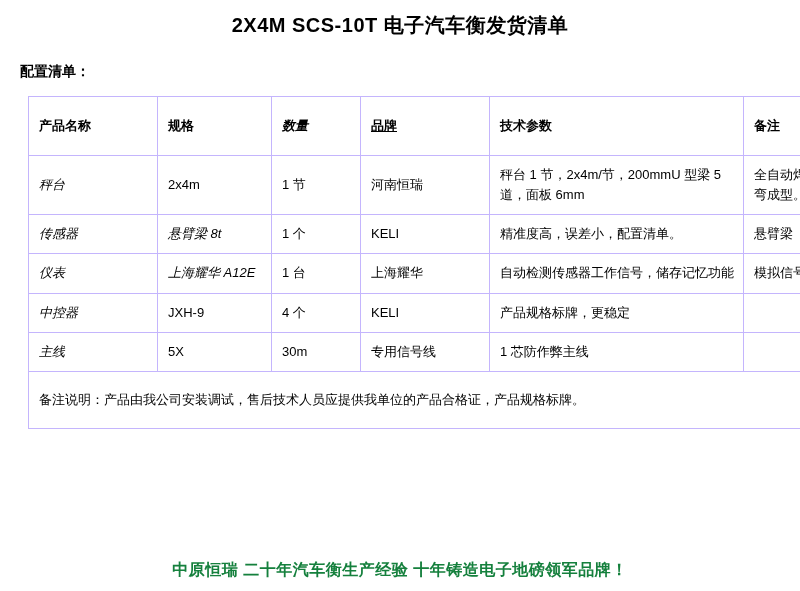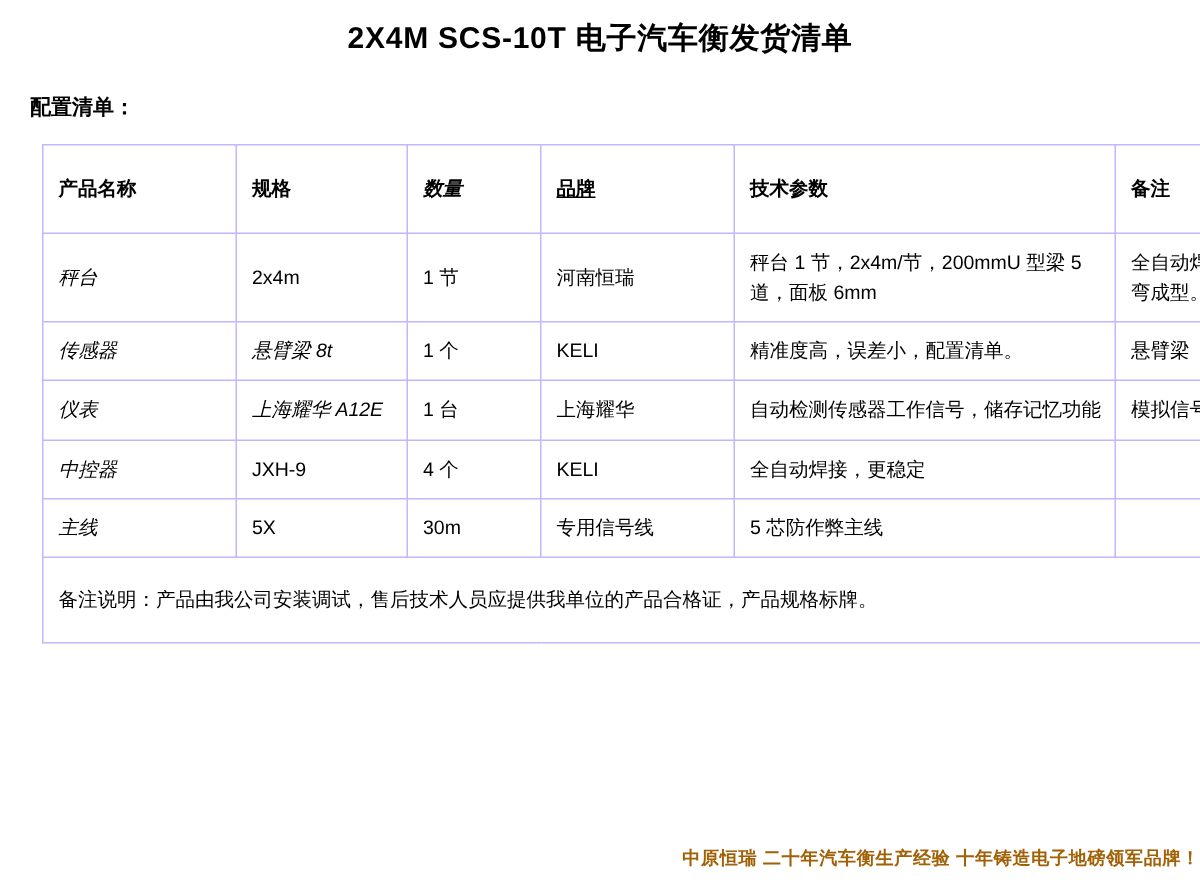--- a/index.html
+++ b/index.html
@@ -65,24 +65,24 @@
   .bold-cell { font-weight: bold; font-style: italic; }
   .note-row td {
     font-weight: bold;
     height: 38px;
   }
   .footer-slogan {
     position: absolute;
     left: 0;
     right: 0;
     bottom: 22px;
-    text-align: right;
-    color: #a16207;
+    text-align: center;
+    color: #15803d;
     font-weight: bold;
-    font-size: 12px;
+    font-size: 16px;
     letter-spacing: 0.5px;
   }
 </style>
 </head>
 <body>
 
 <div class="page">
 
   <div class="doc-title">2X4M SCS-10T 电子汽车衡发货清单</div>
 
@@ -123,29 +123,29 @@
           <td>1 台</td>
           <td>上海耀华</td>
           <td>自动检测传感器工作信号，储存记忆功能</td>
           <td>模拟信号</td>
         </tr>
         <tr>
           <td class="bold-cell">中控器</td>
           <td>JXH-9</td>
           <td>4 个</td>
           <td>KELI</td>
-          <td>全自动焊接，更稳定</td>
+          <td>产品规格标牌，更稳定</td>
           <td></td>
         </tr>
         <tr>
           <td class="bold-cell">主线</td>
           <td>5X</td>
           <td>30m</td>
           <td>专用信号线</td>
-          <td>5 芯防作弊主线</td>
+          <td>1 芯防作弊主线</td>
           <td></td>
         </tr>
         <tr class="note-row">
           <td colspan="6">备注说明：产品由我公司安装调试，售后技术人员应提供我单位的产品合格证，产品规格标牌。</td>
         </tr>
       </tbody>
     </table>
   </div>
 
   <div class="footer-slogan">中原恒瑞 二十年汽车衡生产经验 十年铸造电子地磅领军品牌！</div>

